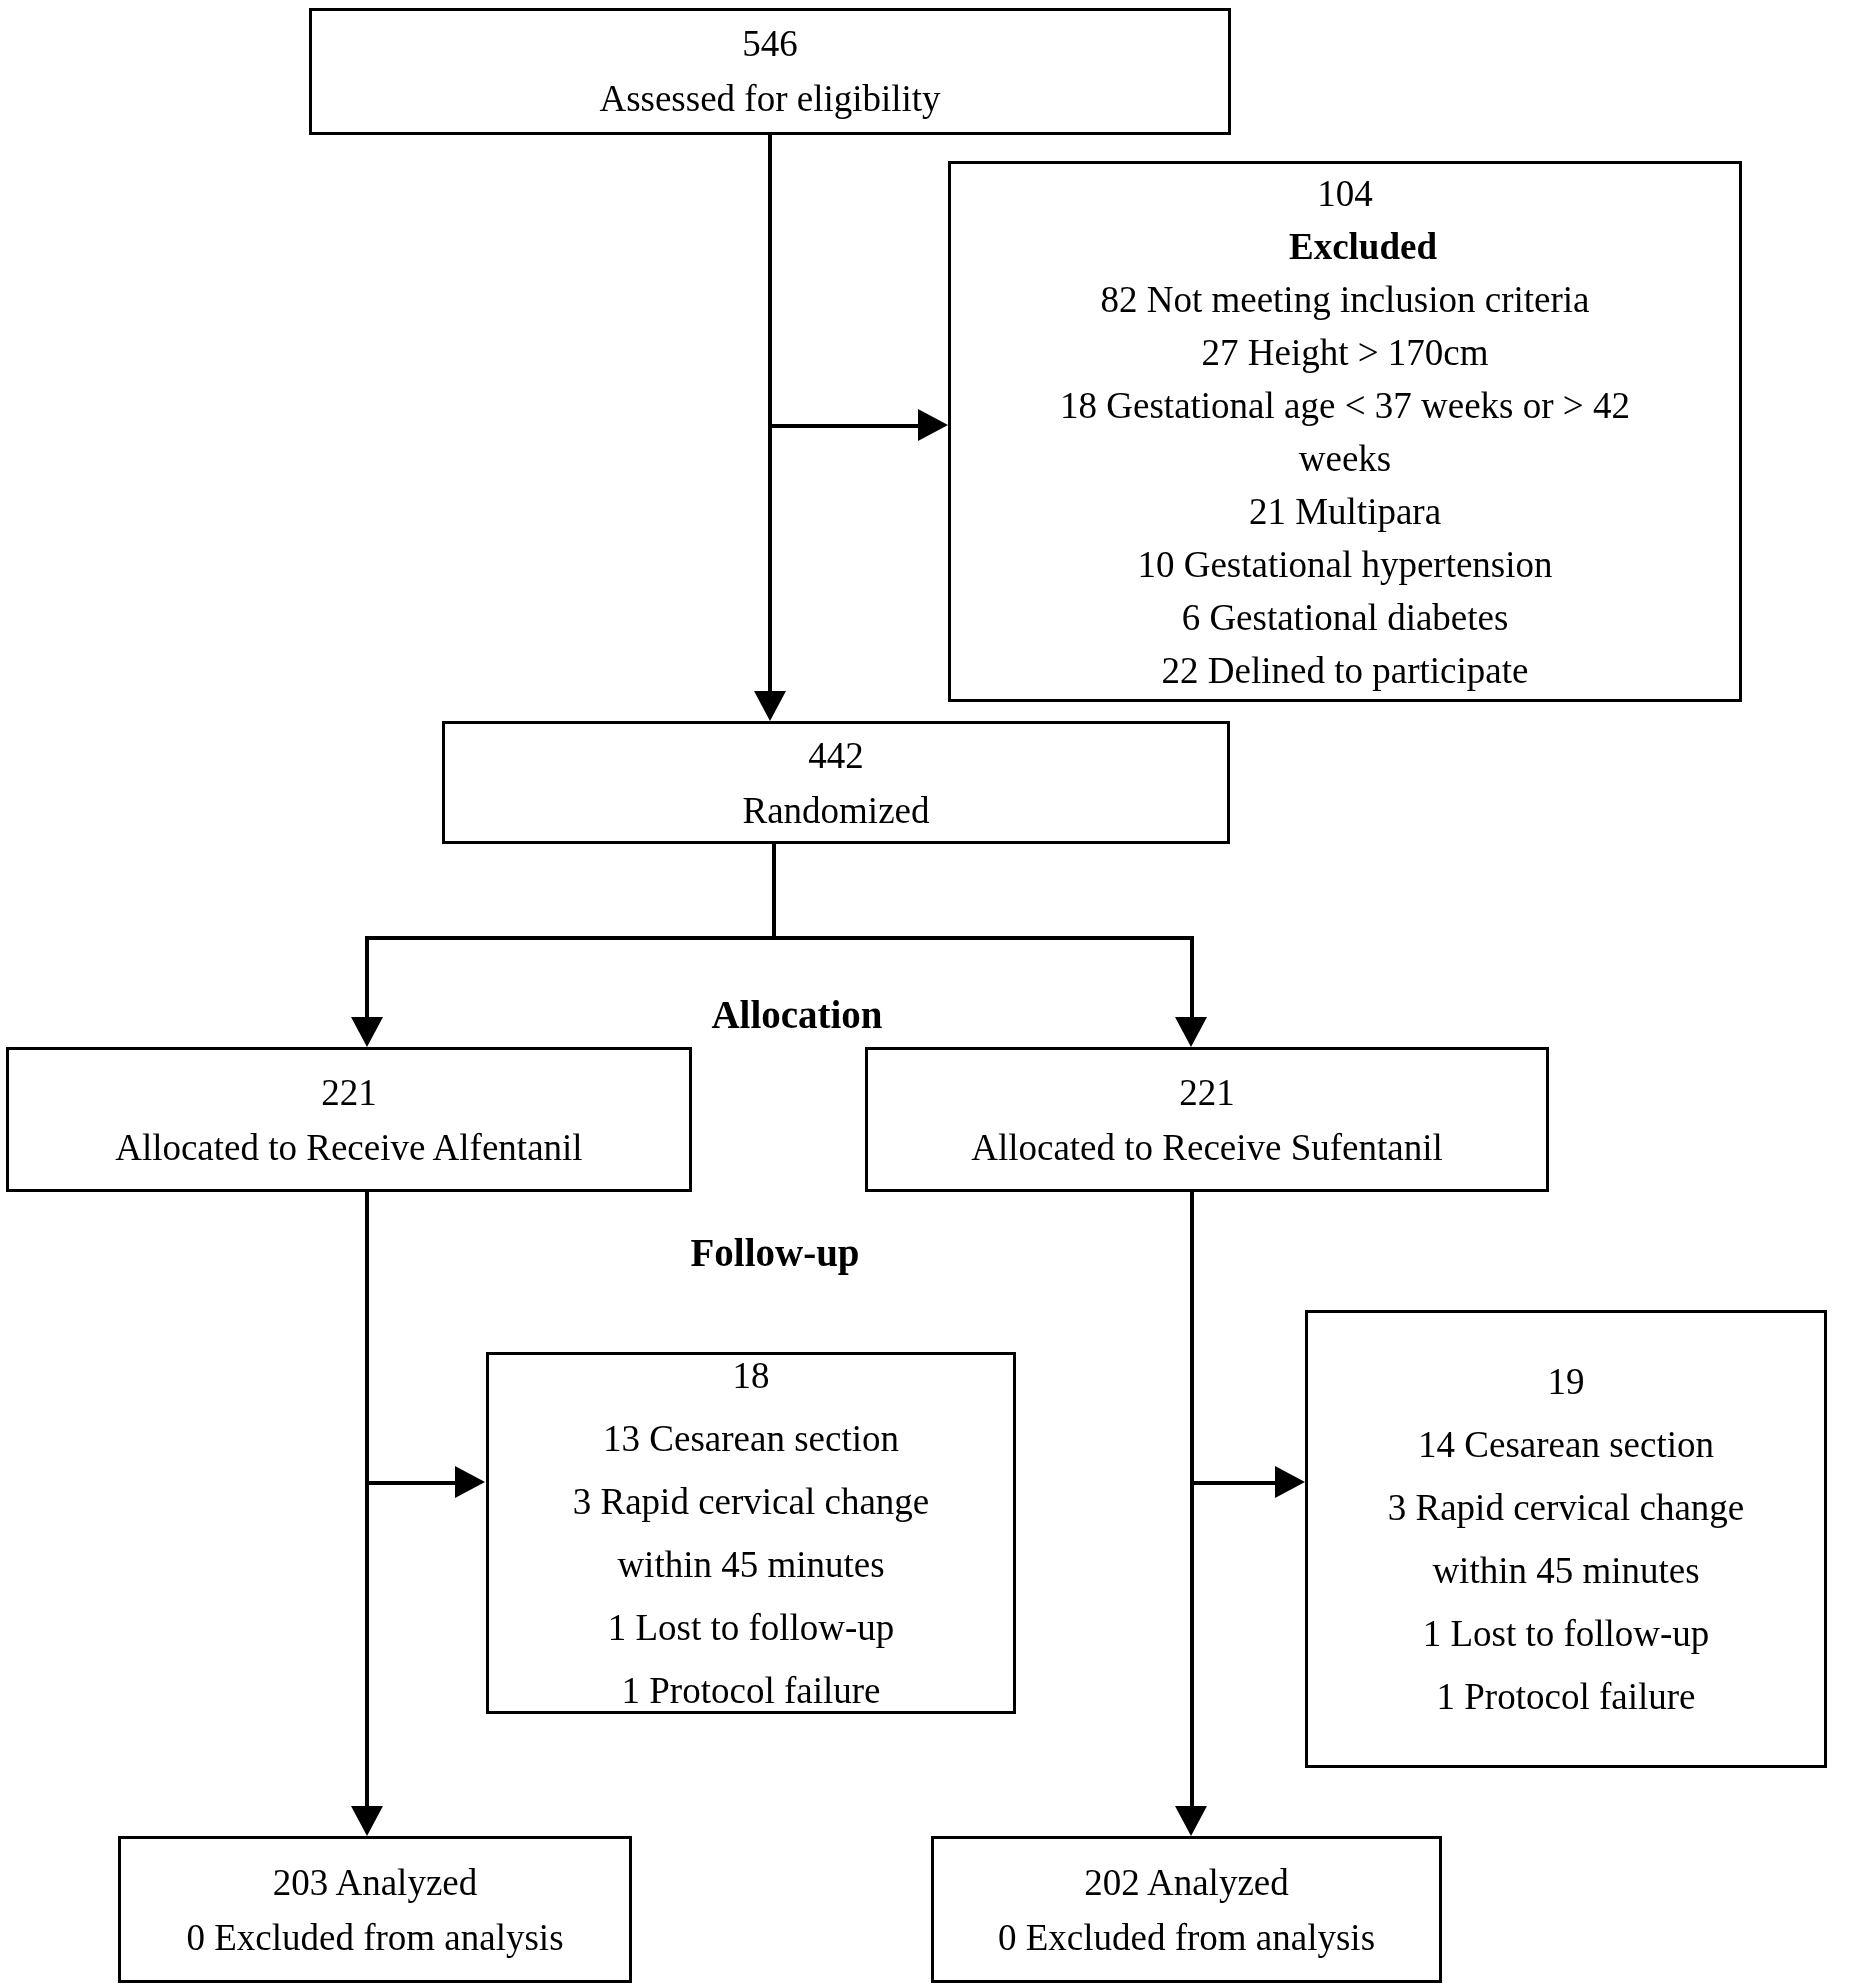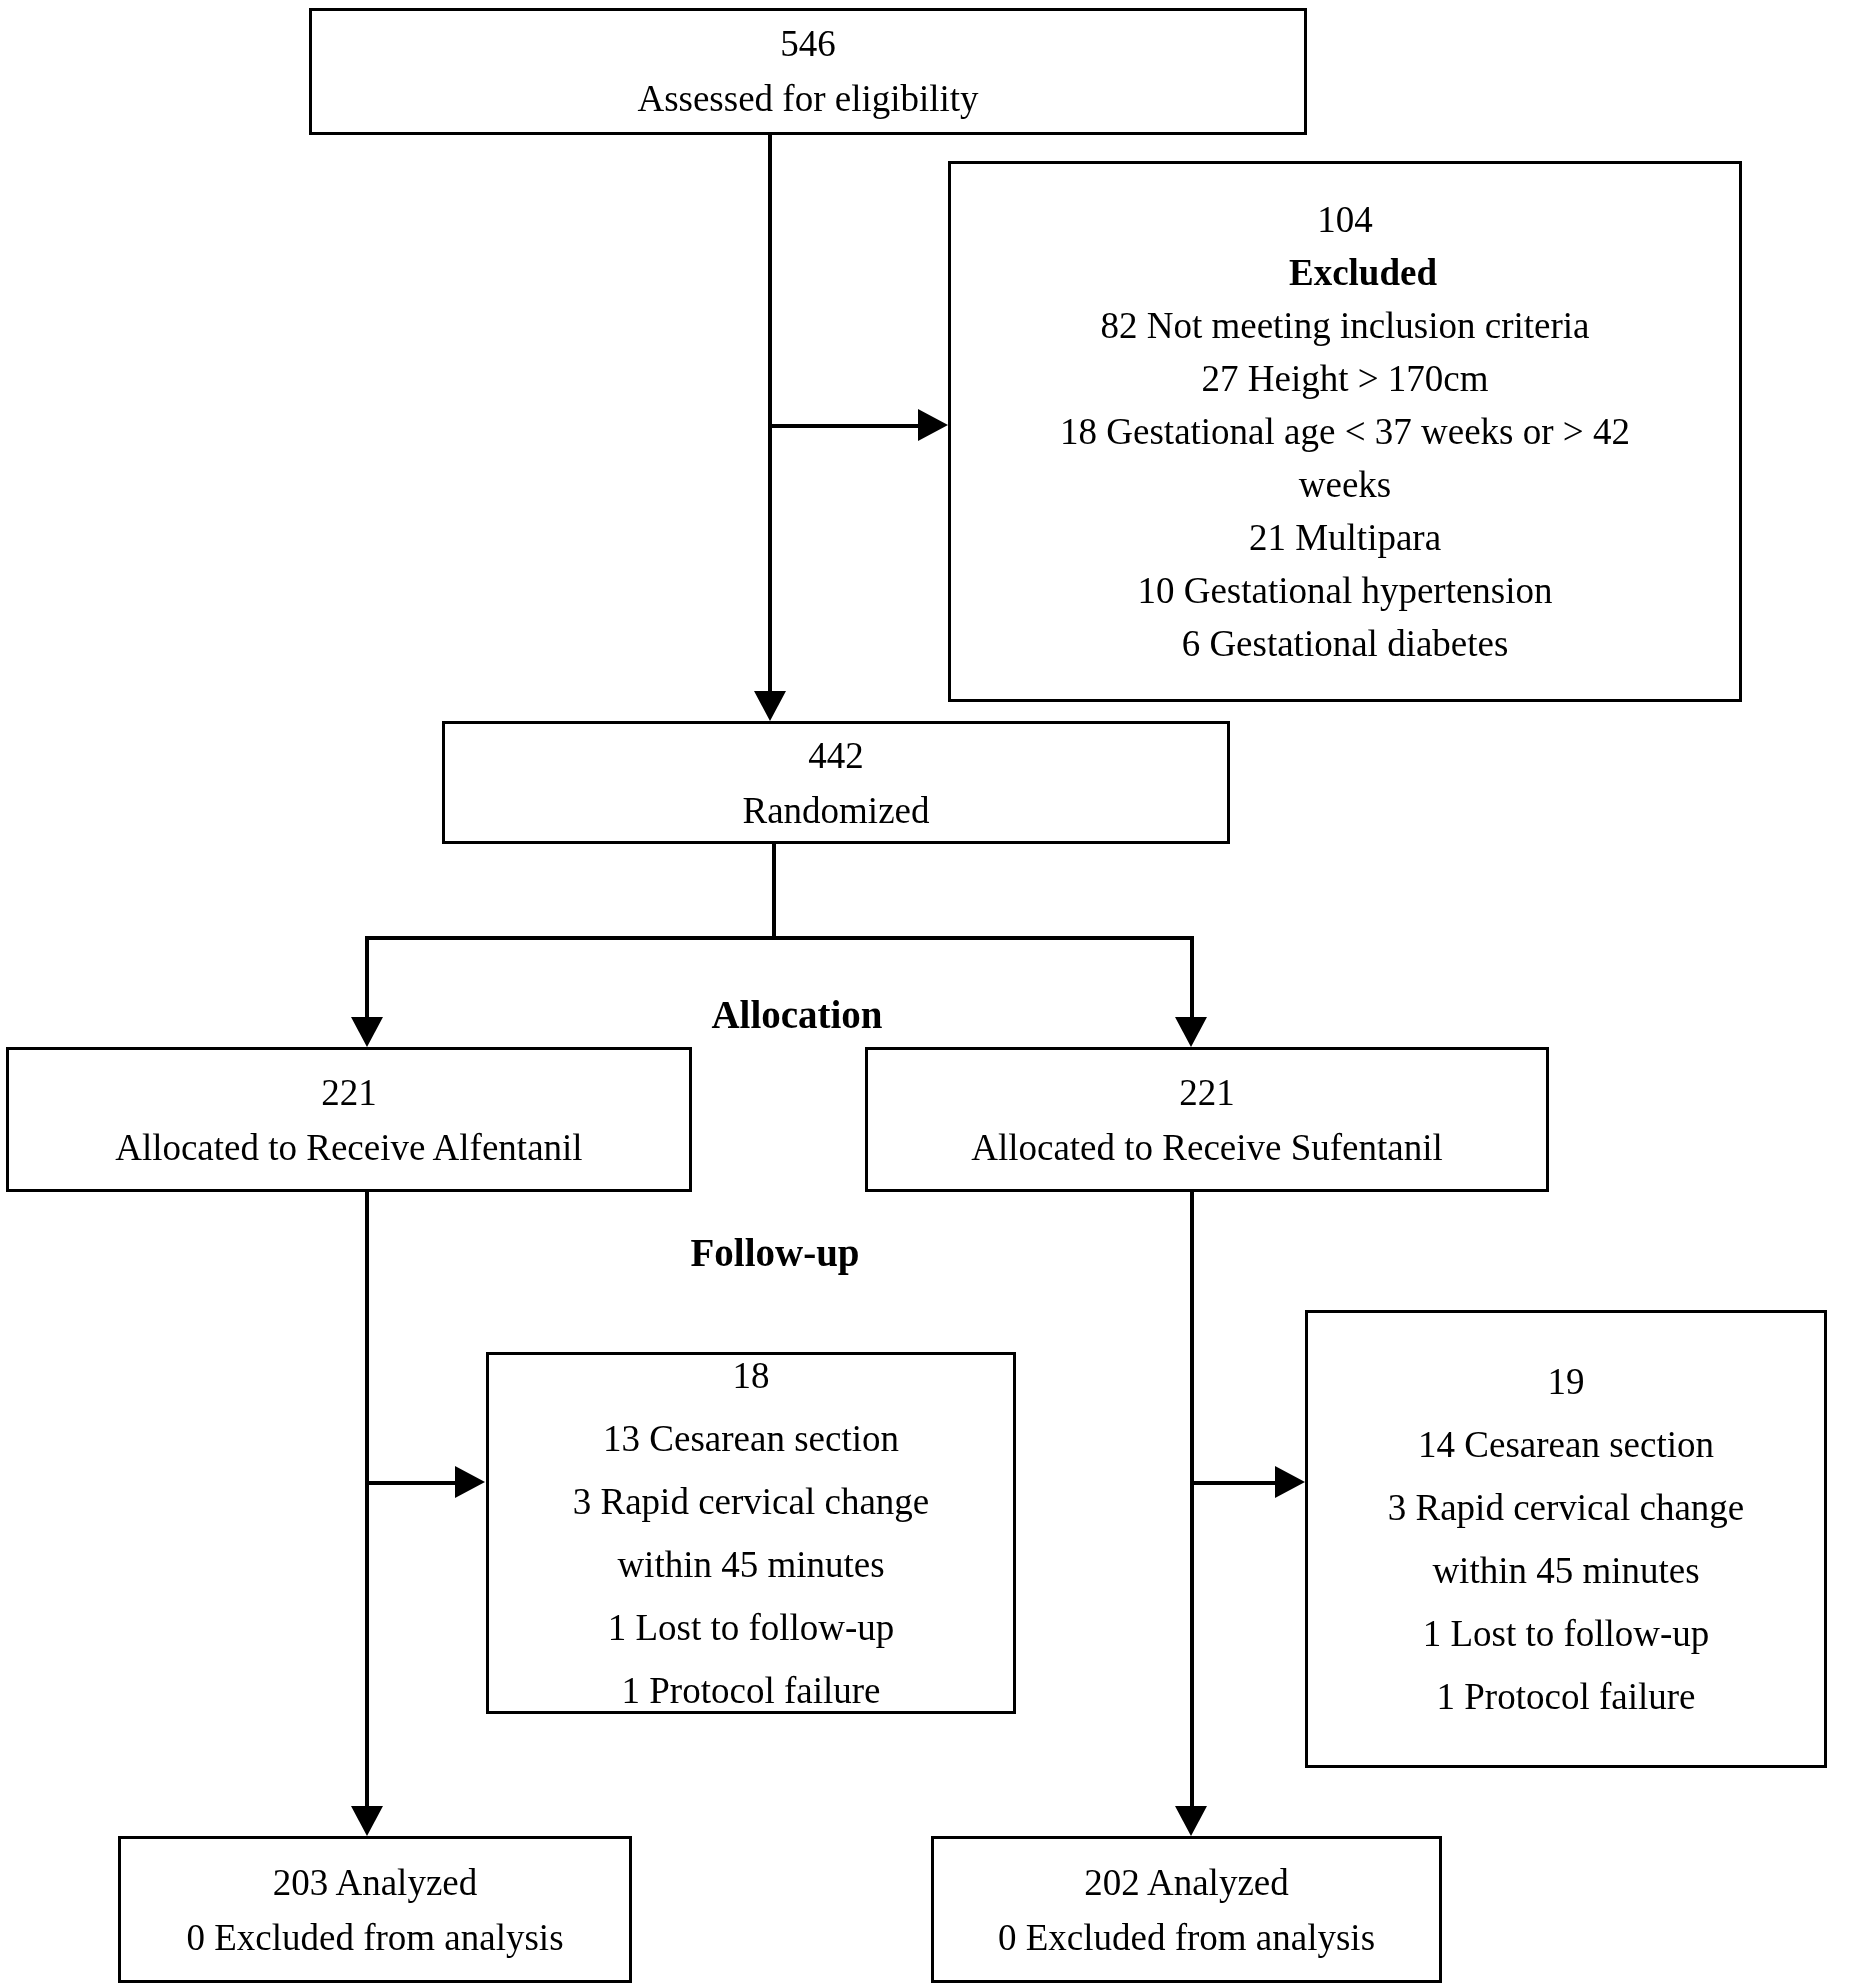--- a/index.html
+++ b/index.html
@@ -26,21 +26,21 @@
     justify-content: center;
     align-items: center;
     text-align: center;
     font-size: 37px;
     line-height: 55px;
   }
   .box .line { width: 100%; }
   .bold { font-weight: bold; padding-left: 36px; }
 
   
-  #box-assessed       { left: 309px;  top: 7.9px;    width: 998px; height: 127px; }
+  #box-assessed       { left: 309px;  top: 7.9px;    width: 922px; height: 127px; }
   #box-excluded       { left: 948px;  top: 161px;  width: 794px; height: 541px; line-height: 53px; }
   #box-randomized     { left: 442px;  top: 721px;  width: 788px; height: 123px; }
   #box-alloc-left     { left: 5.9px;    top: 1047px; width: 686px; height: 145px; }
   #box-alloc-right    { left: 865px;  top: 1047px; width: 684px; height: 145px; }
   #box-followup-left  { left: 486px;  top: 1352px; width: 530px; height: 362px; line-height: 63px; }
   #box-followup-right { left: 1305px; top: 1310px; width: 522px; height: 458px; line-height: 63px; font-family: Liberation Serif, serif; }
   #box-analyzed-left  { left: 118px;  top: 1836px; width: 514px; height: 147px; }
   #box-analyzed-right { left: 931px;  top: 1836px; width: 511px; height: 147px; }
 
   
@@ -134,20 +134,21 @@
   <div class="box" id="box-excluded">
     <div class="line">104</div>
     <div class="line bold">Excluded</div>
     <div class="line">82 Not meeting inclusion criteria</div>
     <div class="line">27 Height &gt; 170cm</div>
     <div class="line">18 Gestational age &lt; 37 weeks or &gt; 42</div>
     <div class="line">weeks</div>
     <div class="line">21 Multipara</div>
     <div class="line">10 Gestational hypertension</div>
     <div class="line">6 Gestational diabetes</div>
+    <div class="line">22 Delined to participate</div>
   </div>
 
   <div class="box" id="box-randomized">
     <div class="line">442</div>
     <div class="line">Randomized</div>
   </div>
 
   <div class="box" id="box-alloc-left">
     <div class="line">221</div>
     <div class="line">Allocated to Receive Alfentanil</div>

